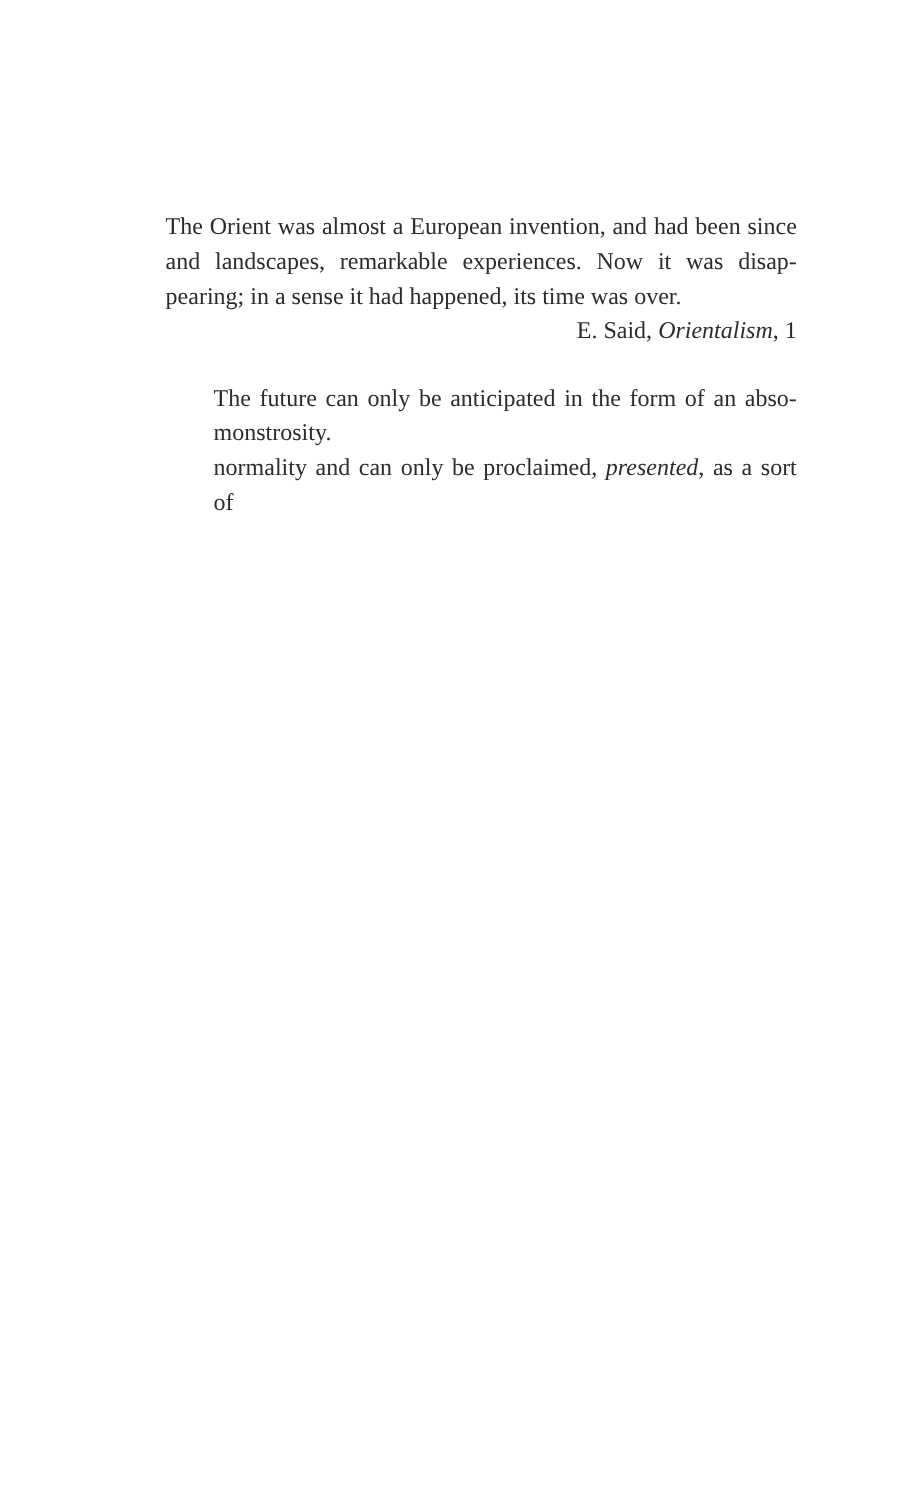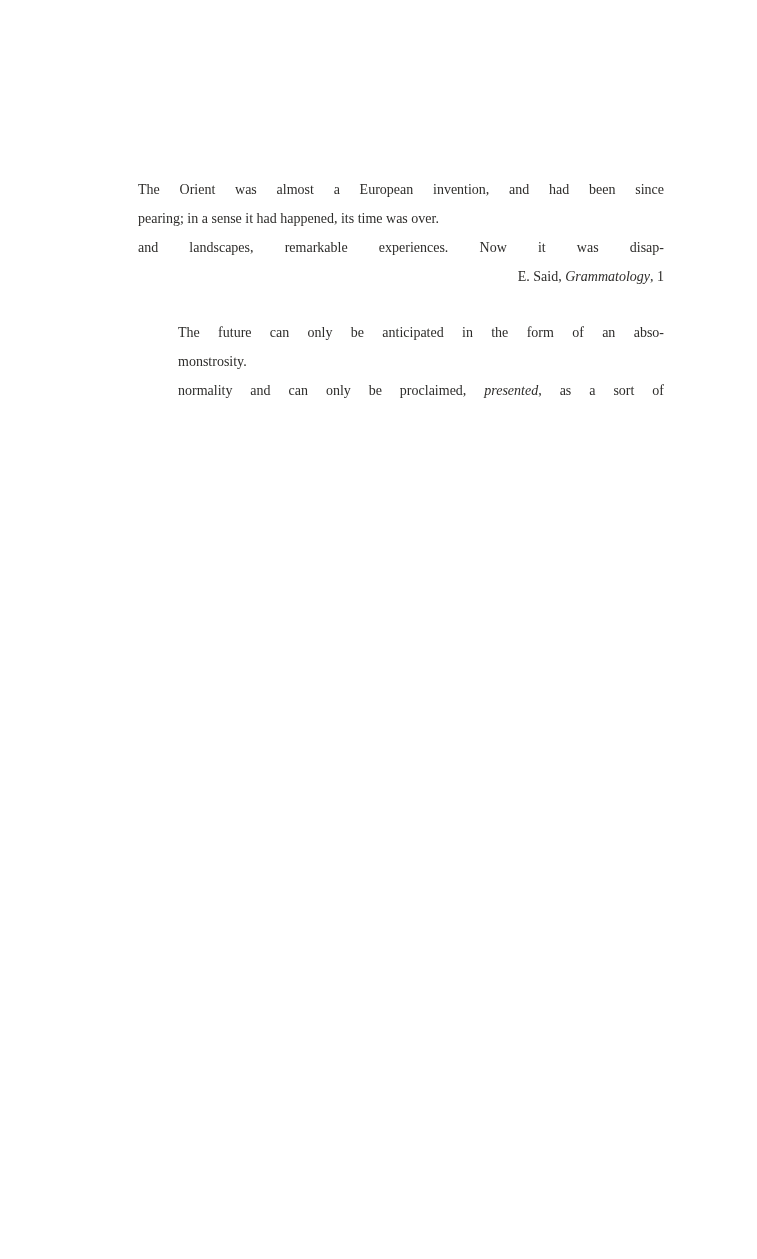--- a/index.html
+++ b/index.html
@@ -13,21 +13,21 @@
     position: relative;
     overflow: hidden;
     font-family: "Liberation Serif", serif;
   }
   .epigraph {
     position: absolute;
     left: 138px;
     top: 175px;
     width: 526px;
     color: #2d2c2a;
-    font-size: 14px;
+    font-size: 20px;
     line-height: 29px;
   }
   .quote + .quote {
     margin-top: 27px;
     margin-left: 40px;
   }
   .line {
     text-align: left;
     white-space: normal;
   }
@@ -41,22 +41,22 @@
   .it {
     font-style: italic;
   }
 </style>
 </head>
 <body style="background: rgb(255, 255, 255);">
 
 <div class="epigraph" style="color: rgb(45, 44, 42);">
     <div class="quote">
       <div class="line justify"><span>The Orient was almost a European invention, and had been since</span></div>
+      <div class="line justify"><span>and landscapes, remarkable experiences. Now it was disap-</span></div>
       <div class="line"><span>pearing; in a sense it had happened, its time was over.</span></div>
-      <div class="line justify"><span>and landscapes, remarkable experiences. Now it was disap-</span></div>
-      <div class="attribution"><span>E. Said, </span><span class="it">Grammatology</span><span>, 1</span></div>
+      <div class="attribution"><span>E. Said, </span><span class="it">Orientalism</span><span>, 1</span></div>
     </div>
     <div class="quote">
       <div class="line justify"><span>The future can only be anticipated in the form of an abso-</span></div>
       <div class="line"><span>monstrosity.</span></div>
       <div class="line justify"><span>normality and can only be proclaimed, </span><span class="it">presented</span><span>, as a sort of</span></div>
     </div>
   </div>
 
 </body></html>

